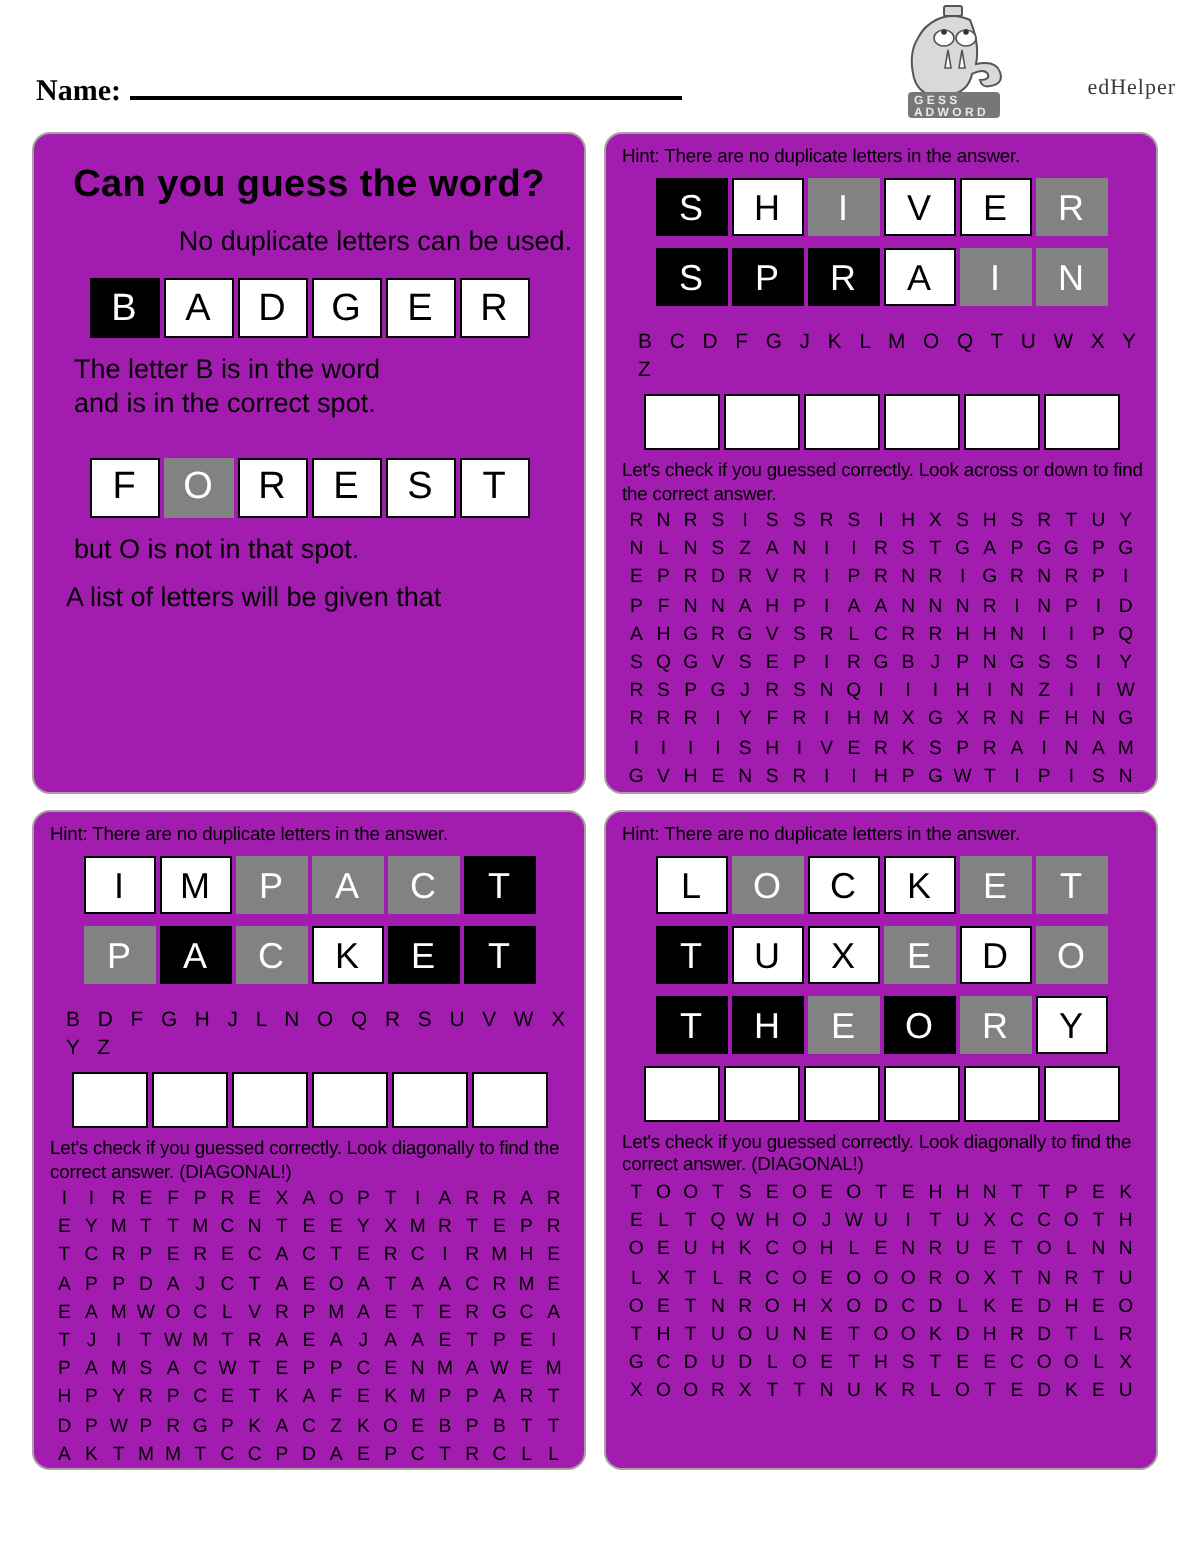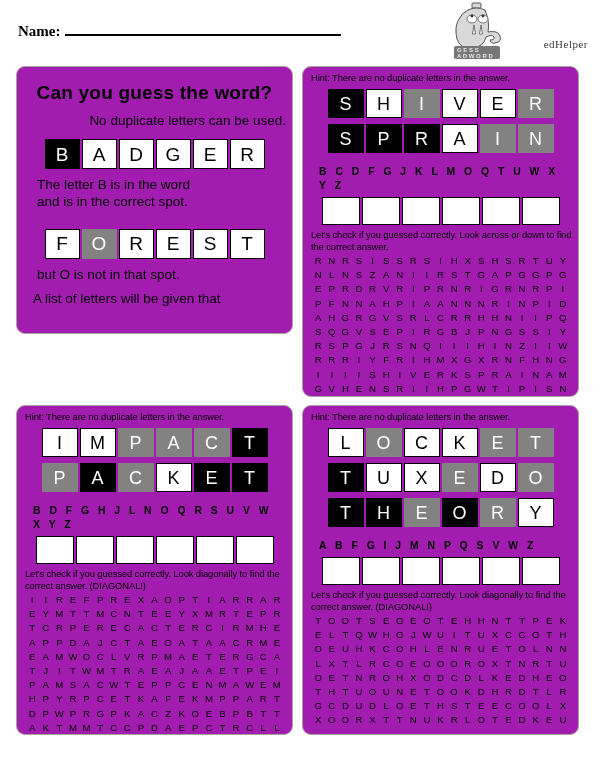--- a/index.html
+++ b/index.html
@@ -29,21 +29,21 @@
     right: 12px;
     top: 38px;
     font-family: "Liberation Serif", serif;
     font-size: 11px;
     letter-spacing: .5px;
     color: #3a3a3a;
   }
   .name-row {
     position: absolute;
     left: 18px;
-    top: 22px;
+    top: 36px;
     display: flex;
     align-items: baseline;
   }
   .name-label {
     font-family: "Liberation Serif", serif;
     font-weight: bold;
     font-size: 15px;
   }
   .name-line {
     width: 276px;
@@ -62,21 +62,21 @@
   }
   .row { display: flex; gap: 9px; }
   .panel {
     border: 1.5px solid #a9a0a0;
     border-radius: 9px;
     background: #a21caf;
     width: 277px;
     padding: 4px 6px 5px 6px;
     position: relative;
   }
-  .panel.left-top { height: 268px; }
+  .panel.left-top { height: 331px; }
   .panel.right-top { height: 331px; }
   .panel.left-bot { height: 330px; margin-top: 8px; }
   .panel.right-bot { height: 330px; margin-top: 8px; }
 
   
   .intro-title {
     text-align: center;
     font-size: 19px;
     font-weight: bold;
     letter-spacing: .2px;
@@ -136,21 +136,20 @@
     letter-spacing: -.1px;
   }
 
   
   .unused {
     font-size: 10.4px;
     letter-spacing: 3.0px;
     margin: 12px 0 1px 10px;
     line-height: 1.35;
     word-spacing: 0px;
-    font-weight: bold;
   }
 
   
   .blankrow {
     display: flex;
     justify-content: center;
     gap: 2px;
     margin: 4px 0 2px 0;
   }
   .blank {
@@ -727,21 +726,20 @@
           </div>
           <div class="tilerow small">
             <span class="tile black">T</span>
             <span class="tile black">H</span>
             <span class="tile gray">E</span>
             <span class="tile black">O</span>
             <span class="tile gray">R</span>
             <span class="tile white">Y</span>
           </div>
         </div>
-      <div class="unused">A B F G I J M N P Q S V W Z</div>
       <div class="blankrow" id="blank-3">
           <span class="blank"></span>
           <span class="blank"></span>
           <span class="blank"></span>
           <span class="blank"></span>
           <span class="blank"></span>
           <span class="blank"></span>
         </div>
       <div class="instr">Let's check if you guessed correctly. Look diagonally to find the correct answer. (DIAGONAL!)</div>
       <div class="wsgrid ws18" id="ws-3" style="grid-template-columns: repeat(19, 13.6px);">

